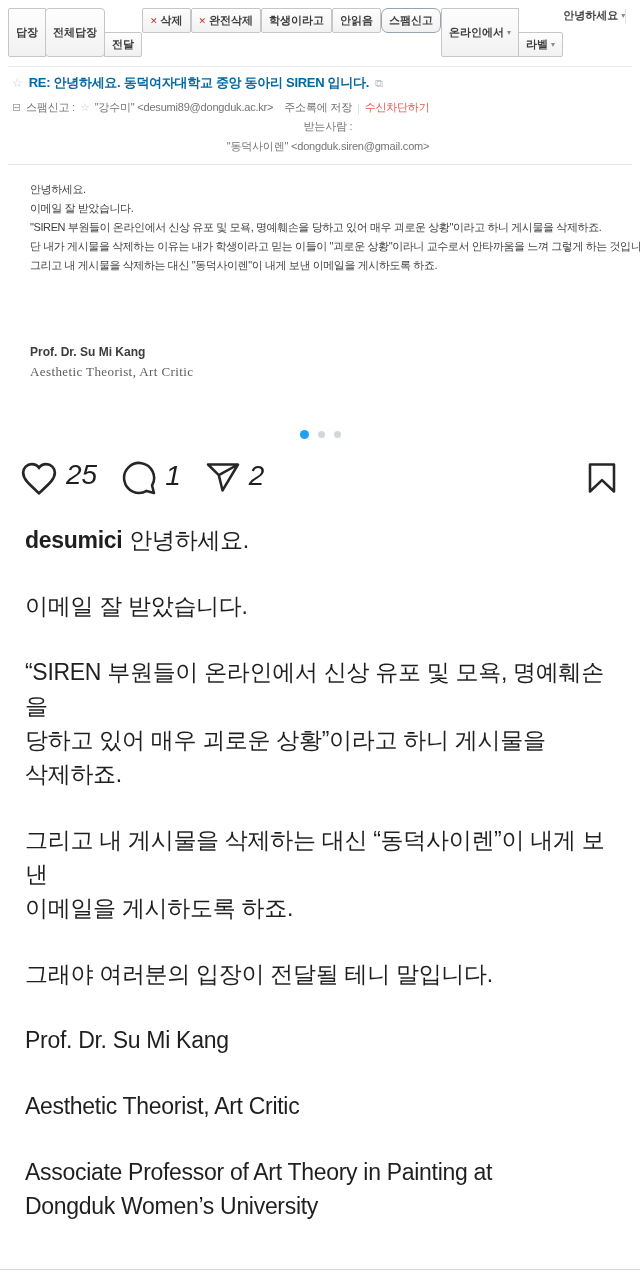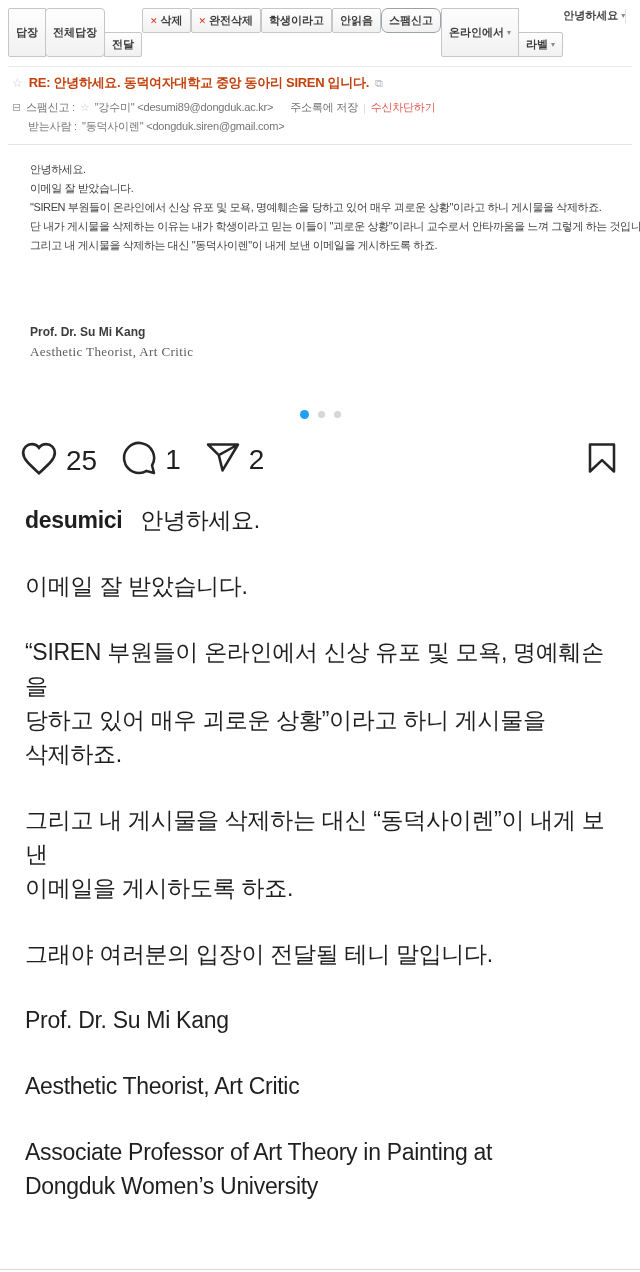--- a/index.html
+++ b/index.html
@@ -24,58 +24,58 @@
   .btn-spam { border-color:#9aa3ad;border-radius:7px; }
   .tb-link { display:inline-flex; align-items:center; gap:3px; font-weight:700; color:#444;
              white-space:nowrap; cursor:pointer; }
   .tb-right { margin-left:auto; display:flex; align-items:center; gap:14px; }
   .tb-sep { width:1px; height:14px; background:#ddd; }
   .glyph-sm { color:#777; font-size:10px; }
 
   .subject-row { display:flex; align-items:center; gap:6px; margin-top:9px; border-top:1px solid #e9e9e9;
                  padding:7px 4px 5px; }
   .subject-star { color:#c4cad2; font-size:12px; }
-  .subject-text { font-size:13px; font-weight:700; color:#c2410c; letter-spacing:-0.3px; }
+  .subject-text { font-size:13px; font-weight:700; color:#0369a1; letter-spacing:-0.3px; }
   .popout { color:#b7bdc4; font-size:11px; }
 
   .addr { padding:1px 4px 8px; font-size:11px; color:#747474; border-bottom:1px solid #e5e5e5; }
   .addr-row { display:flex; align-items:center; gap:5px; padding:2px 0; letter-spacing:-0.2px; }
-  .addr-row.to { padding-left:16px; }
+  .addr-row.to { padding-left:16px;flex-direction:column; }
   .collapse-ic { color:#9aa0a8; font-size:11px; }
   .addr-star { color:#ccd2d9; font-size:11px; }
-  .save-link { margin-left:12px; color:#6f6f6f; cursor:pointer; }
+  .save-link { margin-left:6px; color:#6f6f6f; cursor:pointer; }
   .addr-sep { color:#ddd; }
   .block-link { color:#e2574d; cursor:pointer;text-align:right; }
 
   .mail-body { padding:15px 2px 0 22px; font-size:11px; line-height:19px; color:#3f3f3f; letter-spacing:-0.4px; }
   .mail-body div { white-space:nowrap; }
 
   .sig { margin-top:70px; padding-left:22px; }
   .sig-name { font-size:12px; font-weight:700; color:#3c3c3c; }
   .sig-title { margin-top:5px; font-family:"Liberation Serif","DejaVu Serif",serif; font-size:13px;
                color:#5c5c5c; letter-spacing:0.4px; }
 
   
   .dots { display:flex; justify-content:center; align-items:center; gap:9px; margin-top:50px; }
   .dot { width:7px; height:7px; border-radius:50%; background:#d4d7da; }
   .dot.active { width:9px; height:9px; background:#1fa1f1; }
 
   
   .actions { display:flex; align-items:center; margin-top:20px; padding:0 20px; }
-  .act-group { display:flex; align-items:flex-end; margin-right:24px; }
+  .act-group { display:flex; align-items:flex-start; margin-right:24px;font-style:italic; }
   .act-icon { display:inline-flex; cursor:pointer; }
   .act-icon svg { display:block; }
   .act-count { font-size:28px; color:#1f1f1f; margin-left:8px; }
   .save-icon { margin-left:auto; }
 
   
   .caption { margin-top:26px; padding:0 25px; font-size:23px; line-height:34px; color:#1f1f1f;
              letter-spacing:-0.3px; }
   .caption p { margin:0 0 32px; white-space:pre-line; }
-  .uname { font-weight:700; margin-right:18px; }
+  .uname { font-weight:700; margin-right:7px; }
   .bottom-line { position:absolute; left:0; right:0; bottom:2px; border-top:1px solid #d7d7d7; }
 </style>
 </head>
 <body>
 
 <div class="page">
 
   <section class="mail">
 
     <div class="toolbar">

